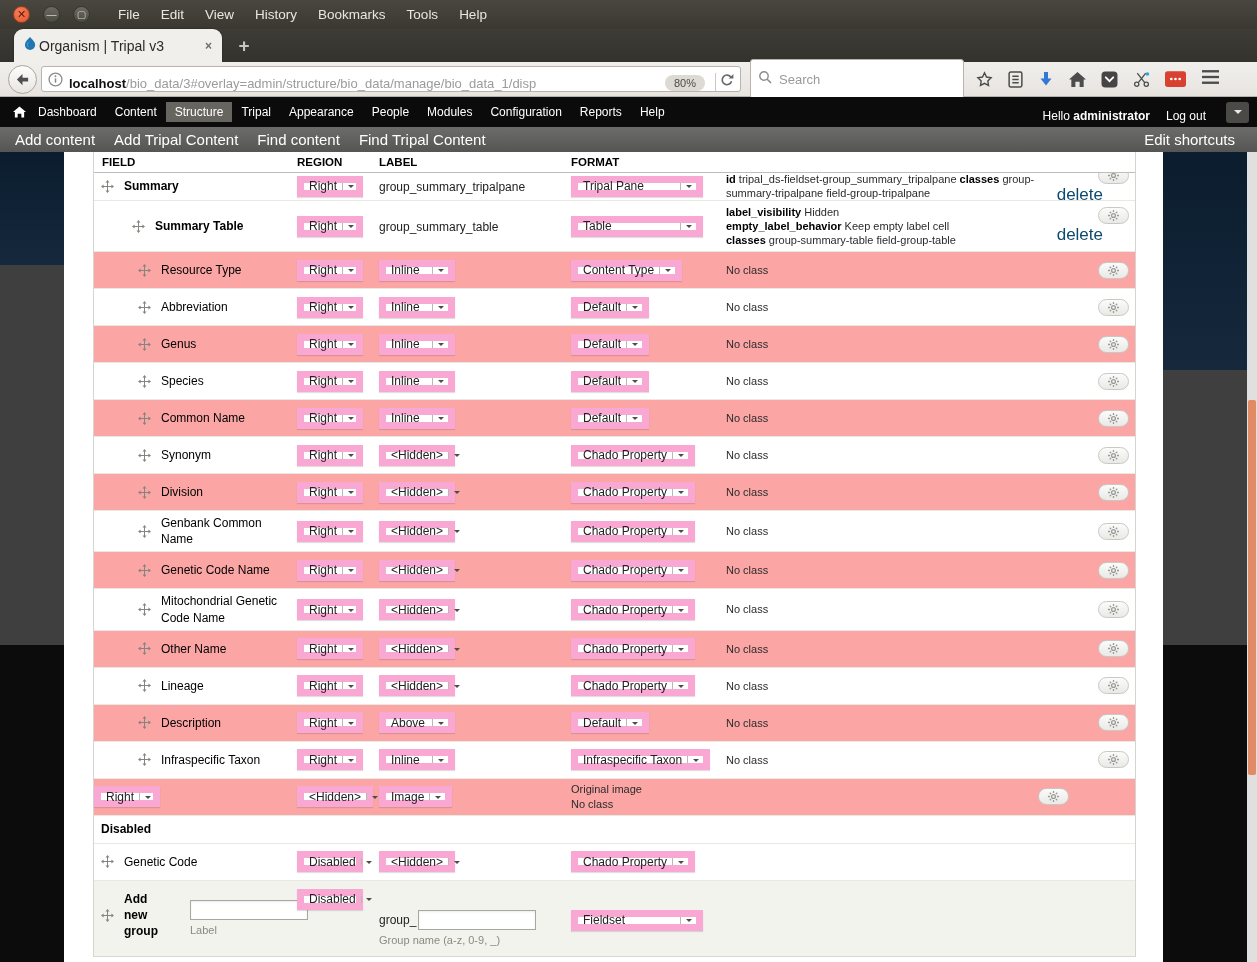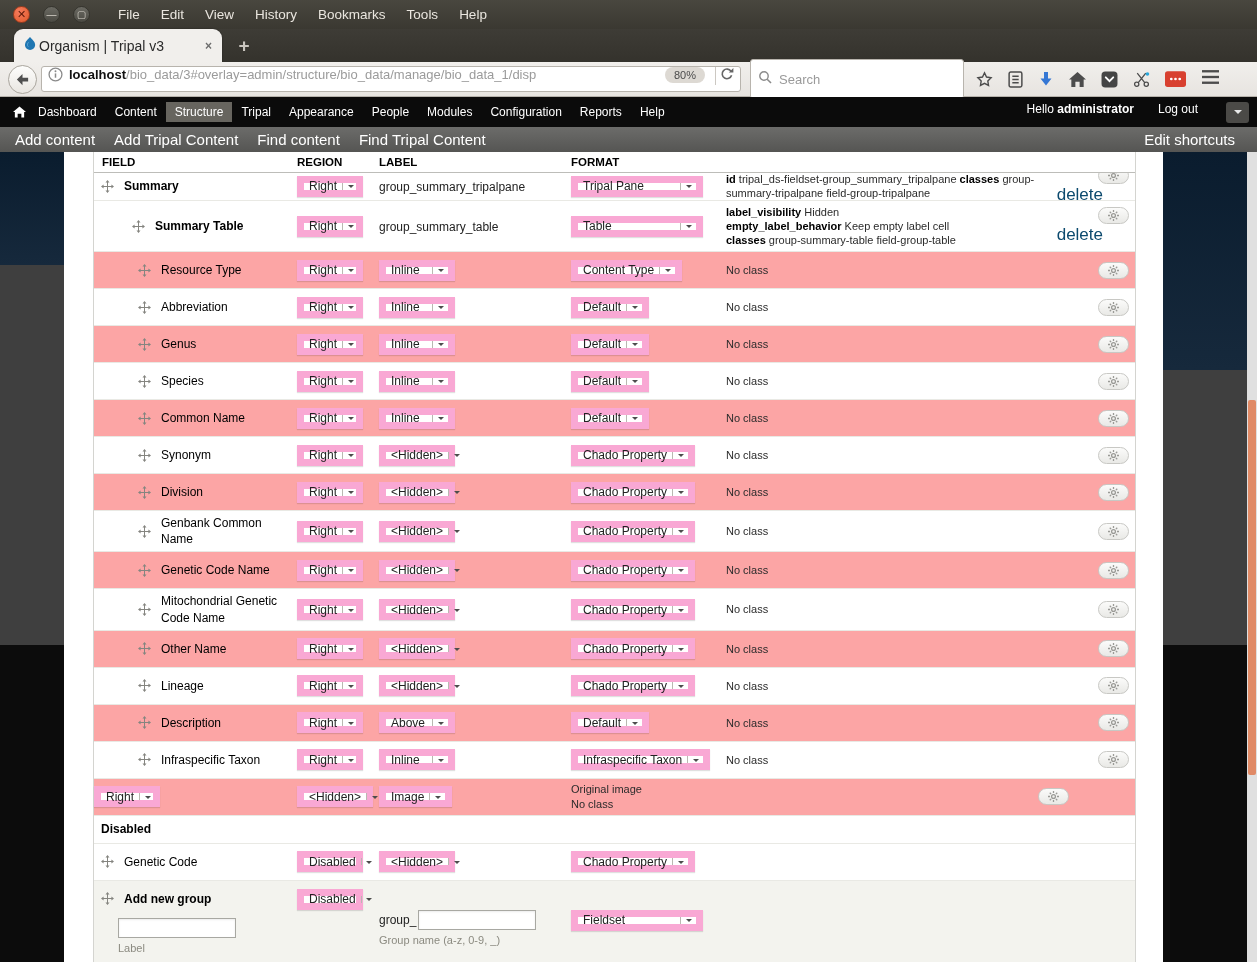--- a/index.html
+++ b/index.html
@@ -22,42 +22,42 @@
   #tab-close{color:#6d6d6d;font-size:12px;font-weight:bold;padding:0 2px}
   #newtab-btn{position:absolute;left:231px;top:5px;color:#c9c5be;font-size:19px;font-weight:bold;width:26px;height:24px;
     text-align:center;line-height:24px}
   
   #nav-bar{position:absolute;left:0;top:62px;width:1257px;height:35px;
     background:linear-gradient(#f1efec,#e7e4e0);border-bottom:1px solid #b6b2ab;box-sizing:border-box;
     display:flex;align-items:center}
   #back-btn{width:27px;height:27px;border-radius:50%;border:1px solid #aaa69e;
     background:linear-gradient(#fdfdfc,#e9e6e1);margin-left:8px;display:flex;align-items:center;justify-content:center;z-index:2}
   #url-bar{height:26px;width:700px;margin-left:4px;background:#fff;border:1px solid #b8b4ad;border-radius:3px;
-    display:flex;align-items:flex-start;box-sizing:border-box;padding:0 6px}
+    display:flex;align-items:flex-end;box-sizing:border-box;padding:0 6px}
   #url-text{flex:1;font-size:13px;white-space:nowrap;overflow:hidden;position:relative;margin-left:6px}
   #url-text::after{content:"";position:absolute;right:0;top:0;bottom:0;width:46px;
     background:linear-gradient(90deg,rgba(255,255,255,0),#fff)}
   #url-domain{color:#111;font-weight:bold}
   #url-path{color:#9b9b9b}
   #zoom-badge{background:#ddd9d3;border-radius:9px;color:#4c4c4c;font-size:11px;padding:2px 9px;margin:0 6px}
   .vdiv{width:1px;height:18px;background:#ccc8c2;margin:0 4px}
   #search-bar{height:40px;width:214px;margin-left:9px;background:#fff;border:1px solid #b8b4ad;border-radius:3px;
     display:flex;align-items:center;box-sizing:border-box;padding:0 7px}
   #search-ph{color:#9a9a9a;font-size:13px;margin-left:7px}
   #nav-icons{display:flex;align-items:center;gap:15px;margin-left:12px}
   #nav-icons .nbtn{display:inline-flex;align-items:center;justify-content:center}
   #menu-btn{margin-left:16px;margin-right:10px}
   
   #admin-bar{position:absolute;left:0;top:97px;width:1257px;height:30px;background:#0b0b0b;
     display:flex;align-items:center;color:#fff;font-size:12px}
   #admin-items{display:flex;align-items:center}
   #admin-items .aitem{padding:3px 9px;cursor:default;white-space:nowrap}
   #admin-items .aitem.active{background:#67655f;border-radius:0}
   #admin-home{margin-left:13px;margin-right:3px;display:flex}
-  #admin-right{margin-left:auto;display:flex;align-items:flex-start;gap:24px;margin-right:8px}
+  #admin-right{margin-left:auto;display:flex;align-items:flex-end;gap:16px;margin-right:8px}
   #admin-greet b{font-weight:bold}
   #toolbar-toggle{width:23px;height:21px;background:#4b4a47;border-radius:3px;display:flex;align-items:center;
     justify-content:center;margin-left:4px}
   #toolbar-toggle::after{content:"";border:4px solid transparent;border-top-color:#e8e8e8;margin-top:4px}
   
   #shortcut-bar{position:absolute;left:0;top:127px;width:1257px;height:25px;
     background:linear-gradient(#6c6c6a,#555553);display:flex;align-items:center;color:#fff;font-size:15px}
   #shortcut-items{display:flex;gap:19px;margin-left:15px}
   #edit-shortcuts{margin-left:auto;margin-right:22px}
   
@@ -99,21 +99,21 @@
   .c-settings{font-size:11px;color:#2b2b2b;line-height:1.3;padding-right:4px}
   .c-settings b{color:#000}
   .c-actions{display:flex;flex-direction:column;align-items:flex-end;justify-content:center;gap:1px;padding-right:6px}
   .gear{width:31px;height:17px;border-radius:9px;border:1px solid #c8c8c4;background:linear-gradient(#fbfbfa,#e9e9e6);
     display:flex;align-items:center;justify-content:center;box-sizing:border-box;padding:0}
   .dellink{color:#0c4a6e;font-size:17px;text-decoration:none;margin-right:26px}
   .section-row{min-height:27px;display:flex;align-items:center;border-bottom:1px solid #e9e9e4;background:#fff}
   .section-row .slabel{font-weight:bold;font-size:12px;margin-left:7px}
   
   #addgroup{background:#f3f3ee;border-bottom:1px solid #d9d9d4;align-items:start;padding:6px 0 10px 0}
-  #addgroup .c-name{flex-direction:column;align-items:flex-start;gap:2px}
+  #addgroup .c-name{flex-direction:row;align-items:flex-start;gap:8px}
   #ag-title{display:flex;align-items:center;gap:10px}
   .tinput{height:20px;border:1px solid #a8a8a2;background:#fff;box-shadow:inset 0 1px 2px rgba(0,0,0,.08);
     width:118px;box-sizing:border-box;font-size:12px;padding:0 4px}
   .caption{font-size:11px;color:#8b8a80;margin-top:4px}
   #ag-label-wrap{margin-left:24px;margin-top:9px;display:flex;flex-direction:column}
   #ag-group-wrap{margin-top:23px;display:flex;flex-direction:column}
   #ag-group-line{display:flex;align-items:center;gap:2px}
   #ag-prefix{font-size:12px;color:#222}
   #ag-format-wrap{margin-top:23px}
 </style>

